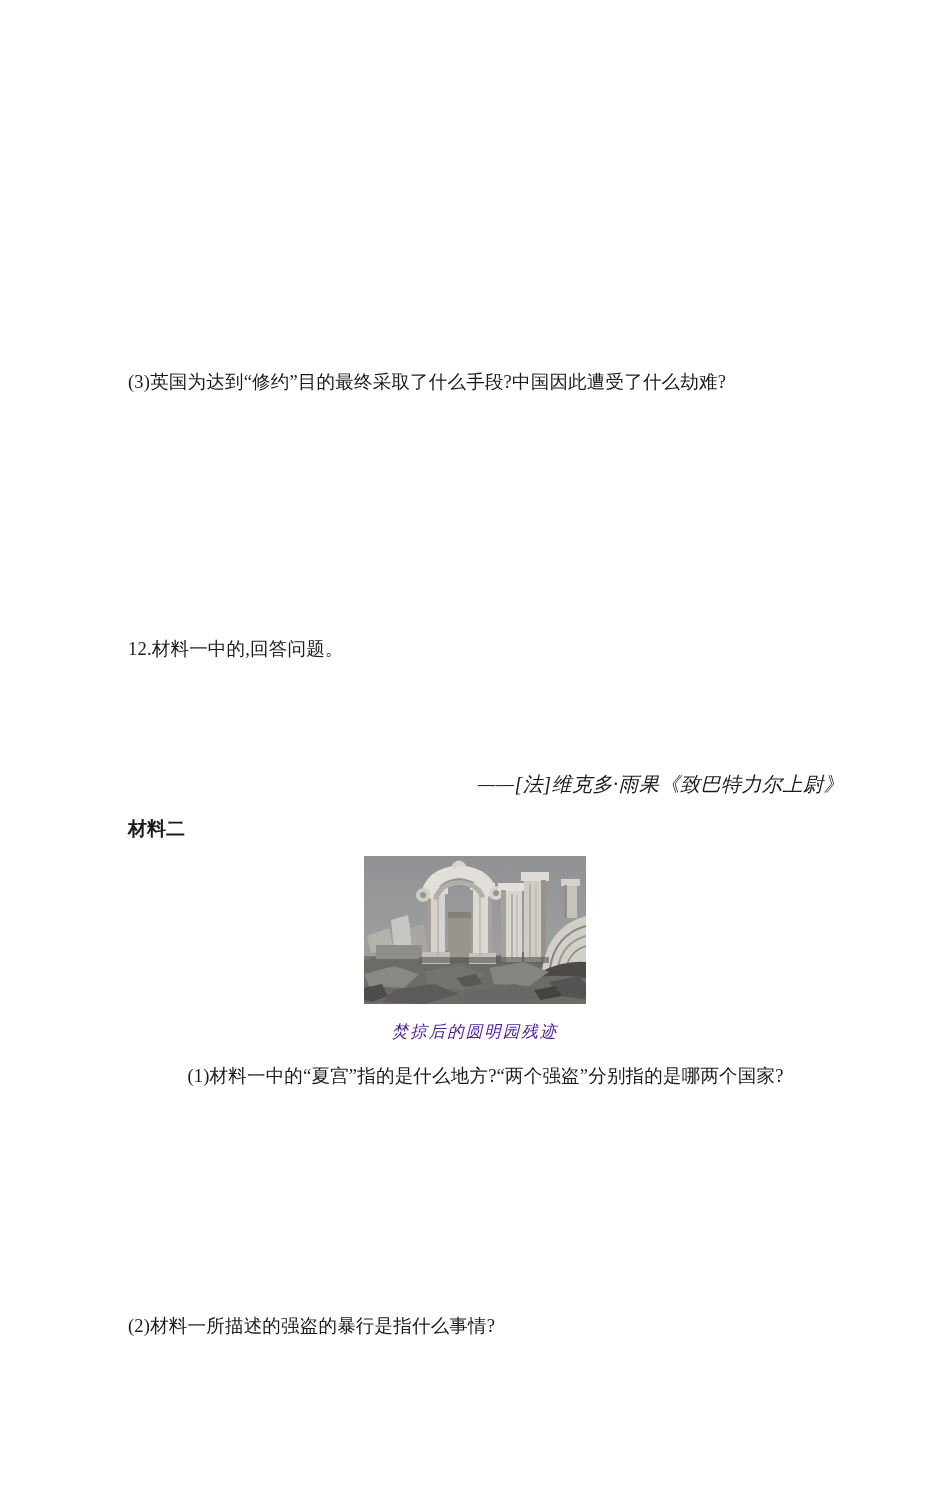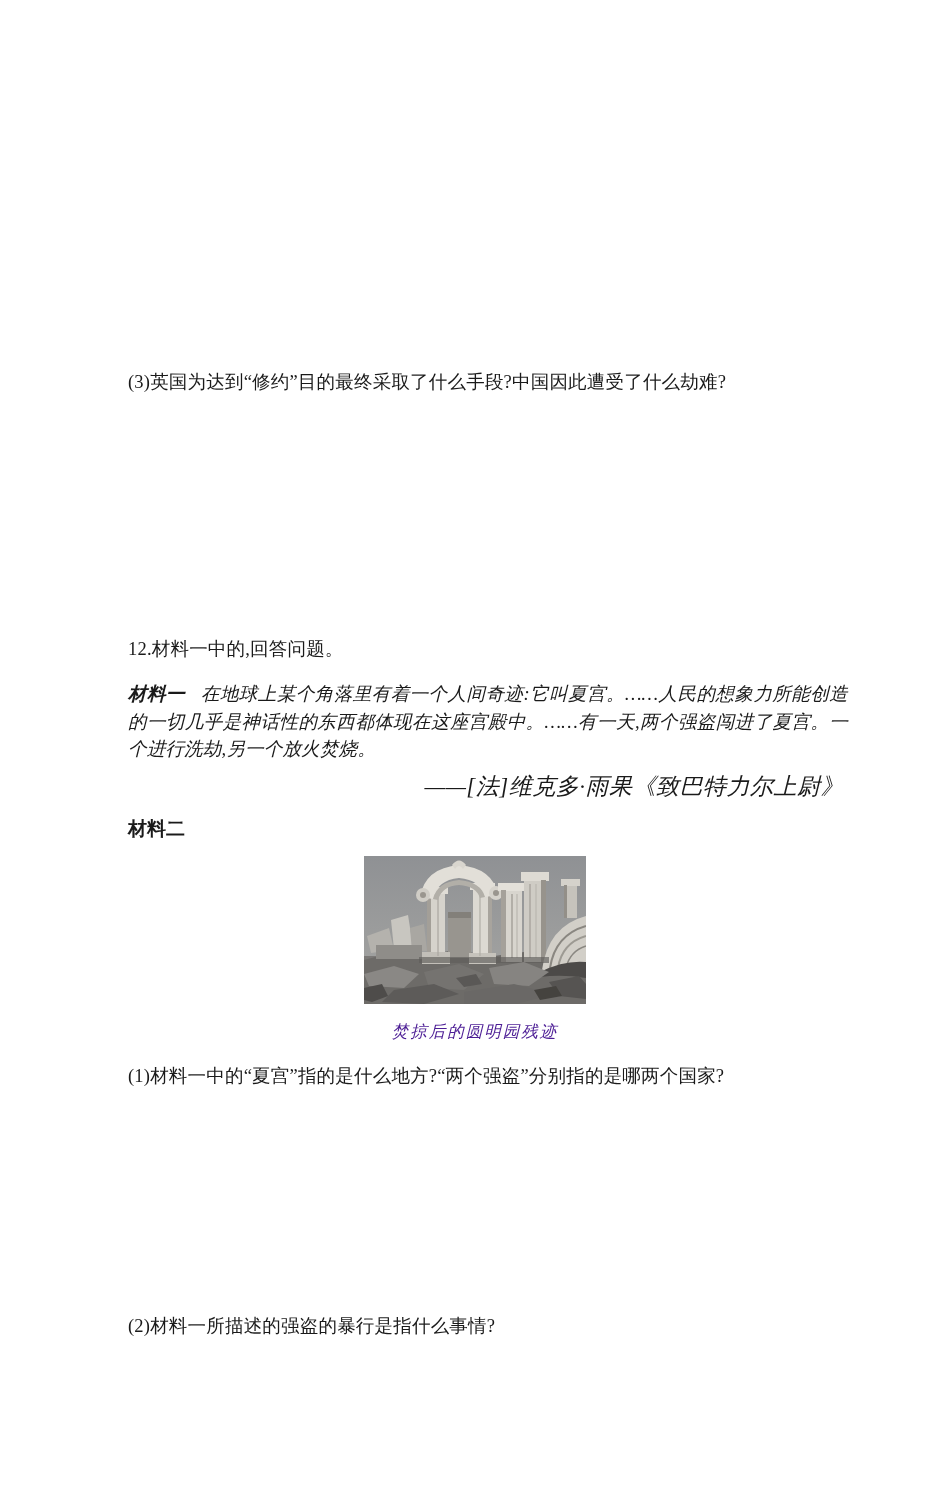--- a/index.html
+++ b/index.html
@@ -13,39 +13,39 @@
     overflow: hidden;
   }
   .abs { position: absolute; margin: 0; }
   .q {
     font-size: 18.5px;
     line-height: 27px;
     letter-spacing: 0.2px;
   }
   #q3  { left: 128px; top: 337px; width: 715px; margin-top: 32px; }
   #q12 { left: 128px; top: 636px; width: 715px; }
-  #q1  { left: 128px; top: 1063px; width: 715px; }
+  #q1  { left: 128px; top: 1063px; width: 715px; text-align: center; }
   #q2  { left: 128px; top: 1313px; width: 715px; }
   .bold-num { font-weight: normal; }
   .material-para {
     left: 128px; top: 681px; width: 720px;
     font-size: 18.5px;
     line-height: 27.5px;
     text-align: justify;
     font-style: italic;
     letter-spacing: 0.2px;
   }
   .mat-label {
     font-weight: bold;
     font-style: italic;
     margin-right: 16px;
   }
   .attribution {
     left: 128px; top: 771px; width: 716px;
-    font-size: 23px;
+    font-size: 20px;
     text-align: right;
     font-style: italic;
     letter-spacing: 0.5px;
   }
   .mat2-label {
     left: 128px; top: 816px;
     font-size: 19px;
     font-weight: bold;
     font-family: "Liberation Sans", "DejaVu Sans", sans-serif;
   }
@@ -67,21 +67,20 @@
 </style>
 </head>
 <body>
 
 <div class="page">
 
   <p id="q3" class="q abs">(3)英国为达到“修约”目的最终采取了什么手段?中国因此遭受了什么劫难?</p>
 
   <p id="q12" class="q abs"><span class="bold-num">12.</span><span>材料一中的,回答问题。</span></p>
 
-  <p class="abs material-para"><span class="mat-label">材料一</span><span>在地球上某个角落里有着一个人间奇迹:它叫夏宫。……人民的想象力所能创造的一切几乎是神话性的东西都体现在这座宫殿中。……有一天,两个强盗闯进了夏宫。一个进行洗劫,另一个放火焚烧。</span></p>
 
   <p class="abs attribution">——[法]维克多·雨果《致巴特力尔上尉》</p>
 
   <p class="abs mat2-label">材料二</p>
 
   <figure class="abs ruins-figure">
     <svg width="222" height="148" viewBox="0 0 222 148" xmlns="http://www.w3.org/2000/svg" role="img">
       <defs>
         <linearGradient id="sky" x1="0" y1="0" x2="0" y2="1">
           <stop offset="0" stop-color="#8f9194"></stop>

